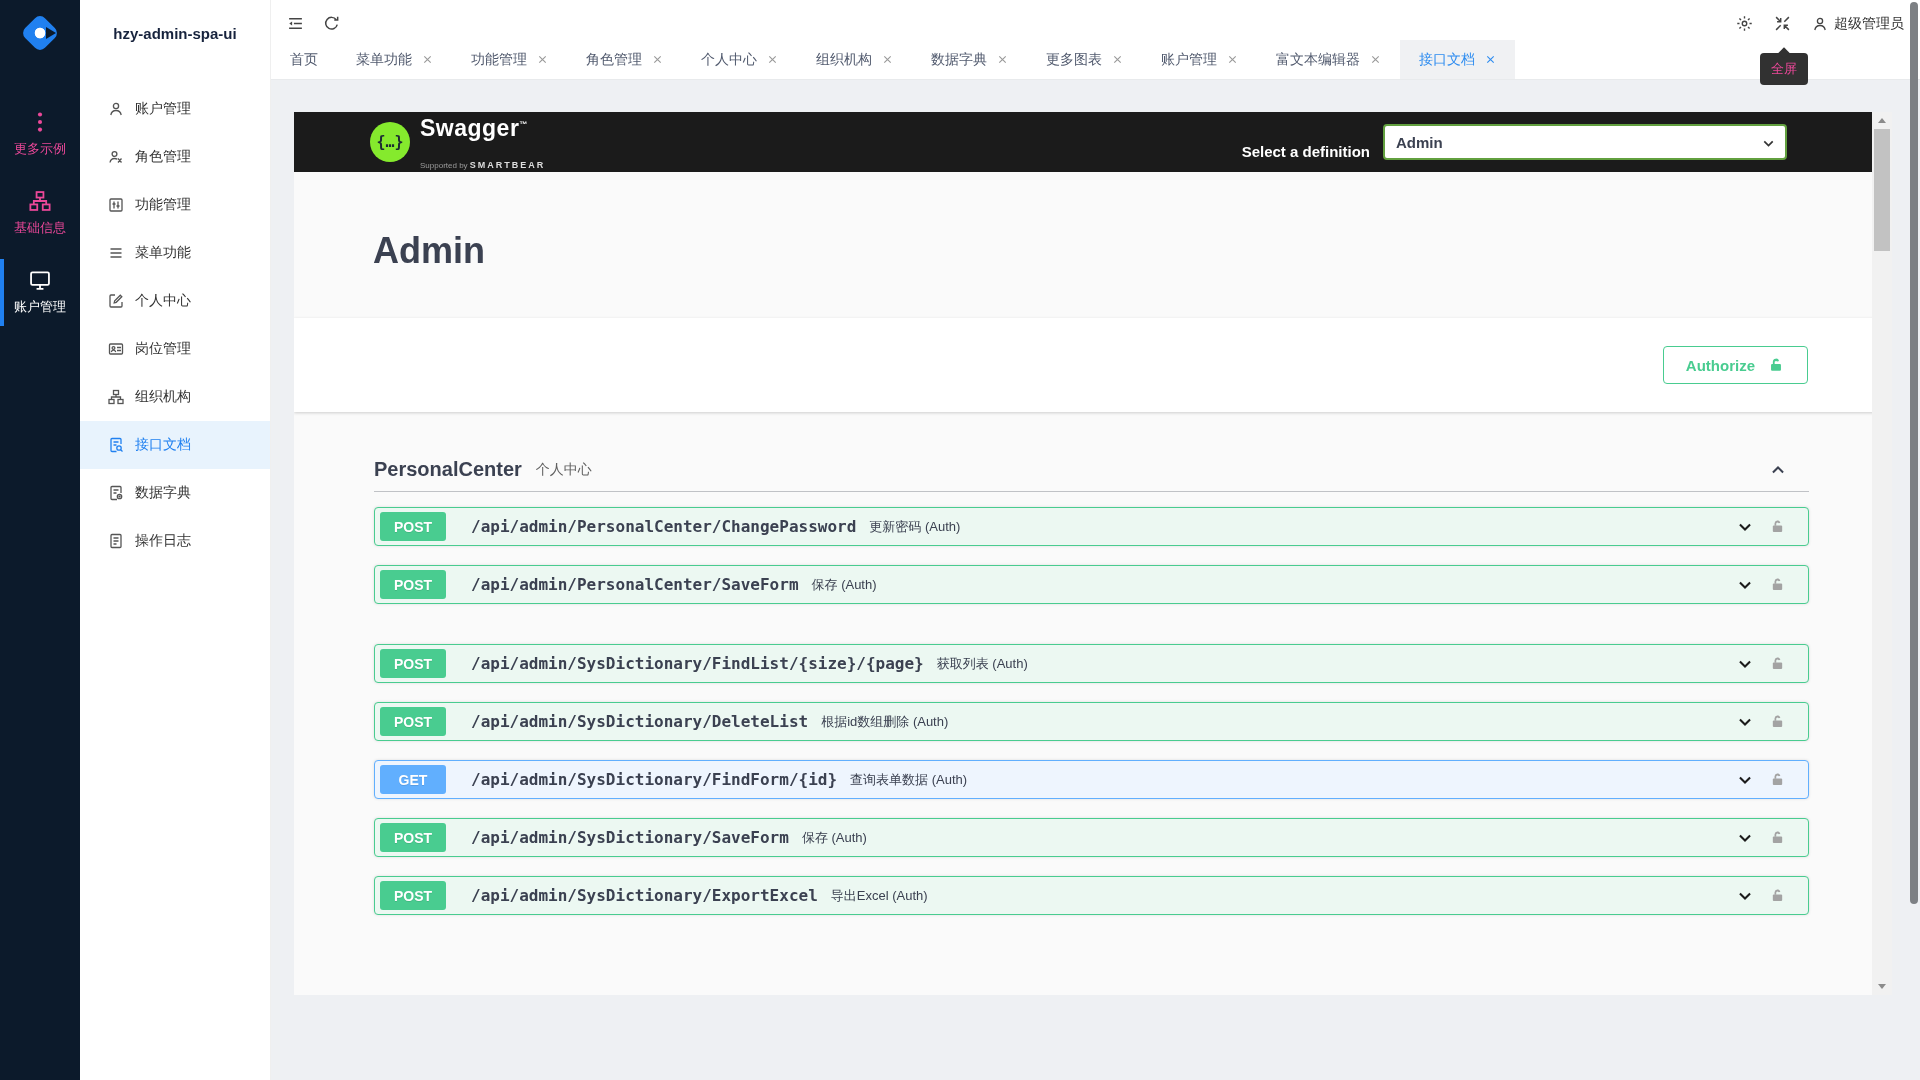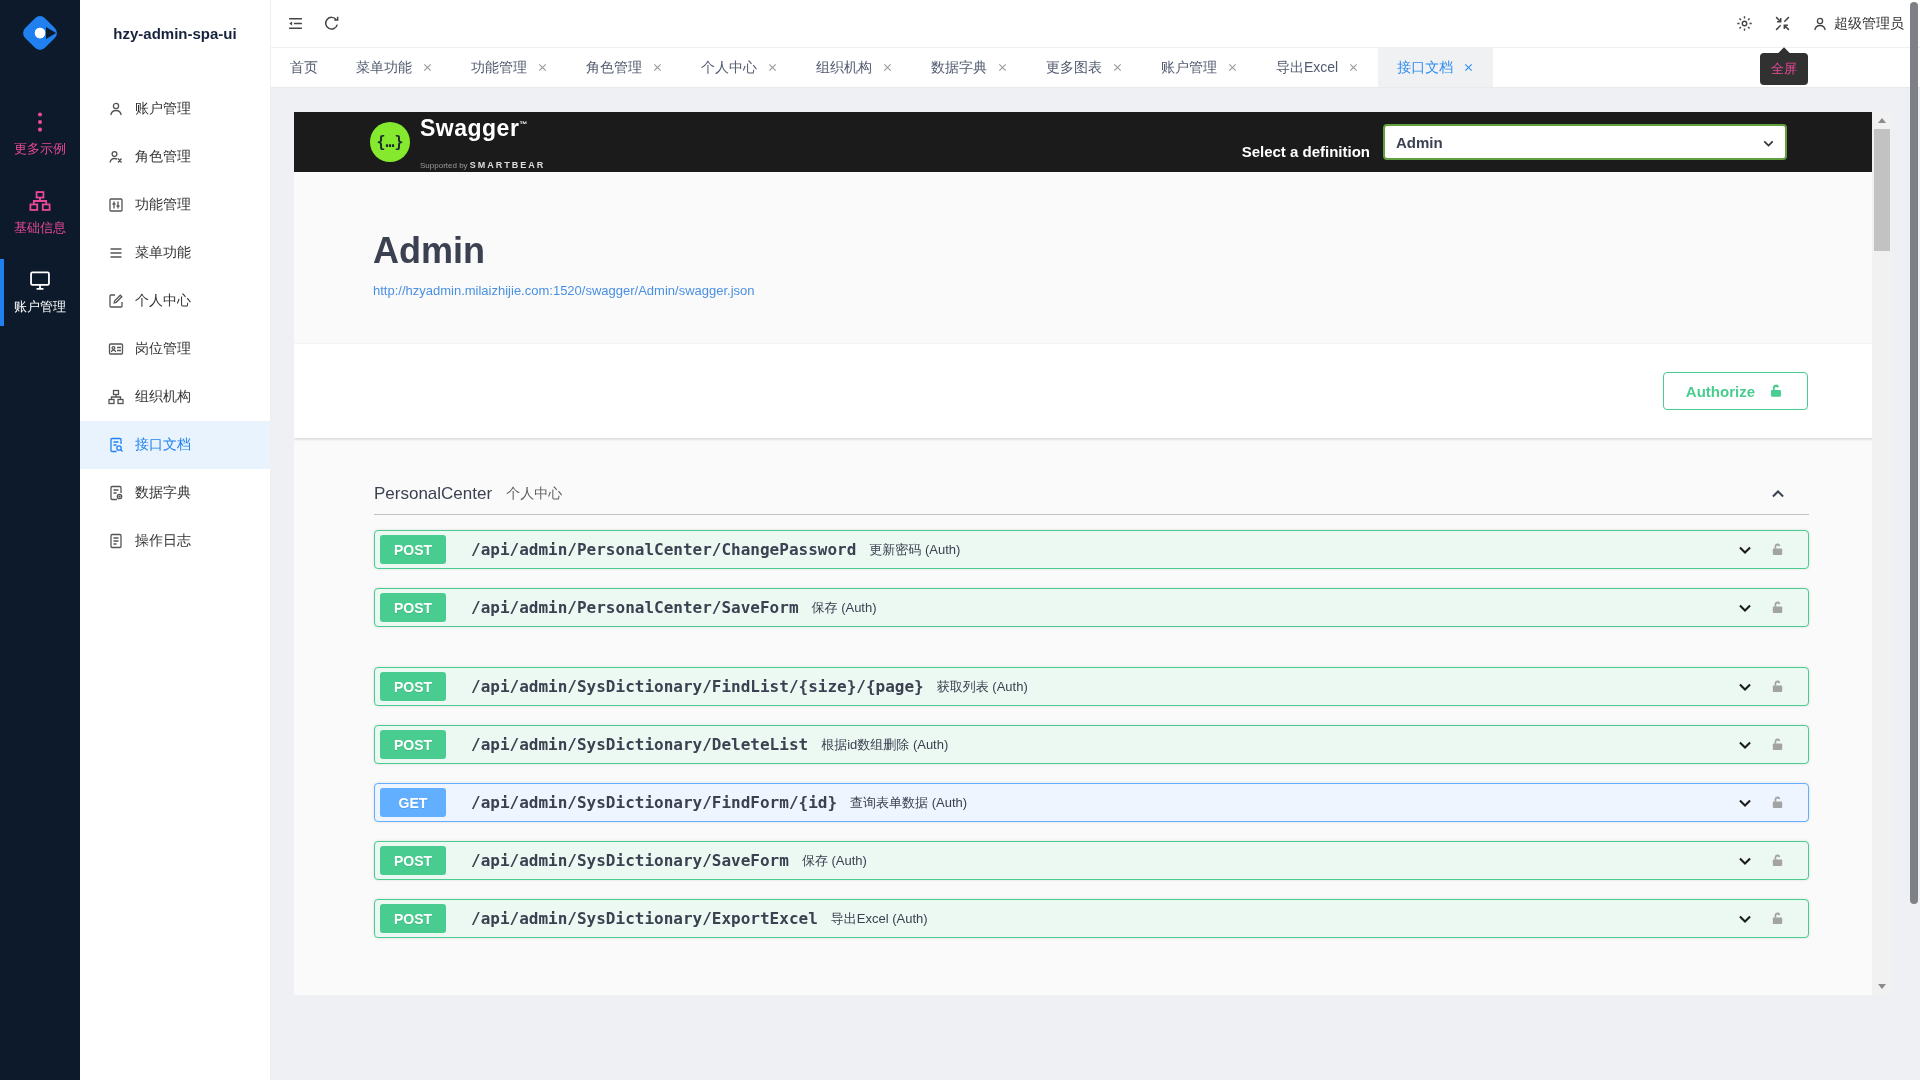--- a/index.html
+++ b/index.html
@@ -36,21 +36,21 @@
   .topbar{ position:absolute; left:271px; top:0; right:0; height:48px; background:#fff;
     border-bottom:1px solid #f0f0f0; display:flex; align-items:center; z-index:20; }
   .topbar .t-icon{ width:17px; height:17px; color:#444; cursor:pointer; }
   .topbar .collapse{ margin-left:16px; }
   .topbar .refresh{ margin-left:19px; }
   .topbar-right{ margin-left:auto; display:flex; align-items:center; gap:21px; padding-right:16px; }
   .username{ font-size:14px; color:#333; display:flex; align-items:center; gap:6px; cursor:pointer; }
   .username .t-icon{ width:16px; height:16px; }
 
   
-  .tabbar{ position:absolute; left:271px; top:48px; right:0; height:40px; background:#fff;
+  .tabbar{ position:absolute; left:271px; top:40px; right:0; height:40px; background:#fff;
     border-bottom:1px solid #e8eaec; display:flex; align-items:stretch; z-index:20; }
   .tab{ display:flex; align-items:center; padding:0 19px; font-size:14px; color:#515a6e; cursor:pointer; }
   .tab-close{ width:11px; height:11px; color:#999; margin-left:10px; cursor:pointer; }
   .tab[data-active="true"]{ background:#f0f1f3; color:#2d8cf0; }
   .tab[data-active="true"] .tab-close{ color:#2d8cf0; }
   .tab-overflow{ position:absolute; right:14px; top:0; height:40px; display:flex; align-items:center; }
   .tab-overflow .t-icon{ width:15px; height:15px; color:#808695; cursor:pointer; }
 
   
   .tooltip{ position:absolute; left:1760px; top:53px; background:#313131; color:#ec4899;
@@ -87,21 +87,21 @@
     justify-content:flex-end; padding-right:84px; }
   .authorize-btn{ display:flex; align-items:center; gap:12px; background:#fff;
     border:1px solid #49cc90; color:#49cc90; border-radius:4px; padding:9px 22px;
     font-size:15px; font-weight:bold; cursor:pointer; font-family:"Liberation Sans",sans-serif; }
   .authorize-btn .lock{ width:18px; height:18px; color:#49cc90; }
 
   .sw-sections{ padding:46px 83px 0 80px; }
   .sw-section{ margin-bottom:40px; }
   .tag-header{ display:flex; align-items:center; padding-bottom:10px;
     border-bottom:1px solid rgba(59,65,81,.3); margin-bottom:15px; cursor:pointer; }
-  .tag-name{ font-size:17px; font-weight:normal; color:#3b4151;text-align:right; }
+  .tag-name{ font-size:20px; font-weight:bold; color:#3b4151;text-align:right; }
   .tag-desc{ font-size:14px; color:#606060; margin-left:14px; }
   .tag-caret{ margin-left:auto; margin-right:22px; width:18px; height:18px; color:#3b4151; }
 
   .opblock{ height:39px; border-radius:4px; margin-bottom:19px; display:flex; align-items:center;
     padding:0 22px 0 5px; box-shadow:0 0 3px rgba(0,0,0,.12); cursor:pointer; }
   .opblock[data-method="POST"]{ background:#ecf8f2; border:1px solid #49cc90;text-align:right; }
   .opblock[data-method="GET"]{ background:#eef5fe; border:1px solid #61affe; }
   .op-badge{ width:66px; height:29px; border-radius:3px; color:#fff; font-size:14px; font-weight:bold;
     display:flex; align-items:center; justify-content:center;
     text-shadow:0 1px 0 rgba(0,0,0,.1); }
@@ -382,21 +382,21 @@
     </div>
     <div class="tab" data-active="false" data-closable="true">
       <span>账户管理</span>
       <span class="tab-close" data-icon="close">
         <svg viewBox="0 0 12 12" fill="none" stroke="currentColor" stroke-width="1.2">
           <path d="M2.5 2.5l7 7M9.5 2.5l-7 7"></path>
         </svg>
       </span>
     </div>
     <div class="tab" data-active="false" data-closable="true">
-      <span>导出Excel</span>
+      <span>富文本编辑器</span>
       <span class="tab-close" data-icon="close">
         <svg viewBox="0 0 12 12" fill="none" stroke="currentColor" stroke-width="1.2">
           <path d="M2.5 2.5l7 7M9.5 2.5l-7 7"></path>
         </svg>
       </span>
     </div>
     <div class="tab" data-active="true" data-closable="true">
       <span>接口文档</span>
       <span class="tab-close" data-icon="close">
         <svg viewBox="0 0 12 12" fill="none" stroke="currentColor" stroke-width="1.2">
@@ -433,21 +433,20 @@
             <svg viewBox="0 0 16 16" fill="none" stroke="currentColor" stroke-width="1.8">
               <path d="M3.5 5.8L8 10.3l4.5-4.5"></path>
             </svg>
           </span>
       </div>
     </div>
   </div>
 
   <div class="sw-info">
     <div class="sw-title">Admin</div>
-    <div class="sw-url">http://hzyadmin.milaizhijie.com:1520/swagger/Admin/swagger.json</div>
   </div>
 
   <div class="sw-scheme">
     <button class="authorize-btn">
       <span>Authorize</span>
       <span class="lock" data-icon="lock-open">
           <svg viewBox="0 0 20 20" fill="currentColor">
             <path d="M6.5 9V6.5a3.5 3.5 0 0 1 6.9-.9l-1.9.5A2 2 0 0 0 8.5 6.5V9z"></path>
             <rect x="4.5" y="8.8" width="11" height="7.7" rx="1.2"></rect>
           </svg>

